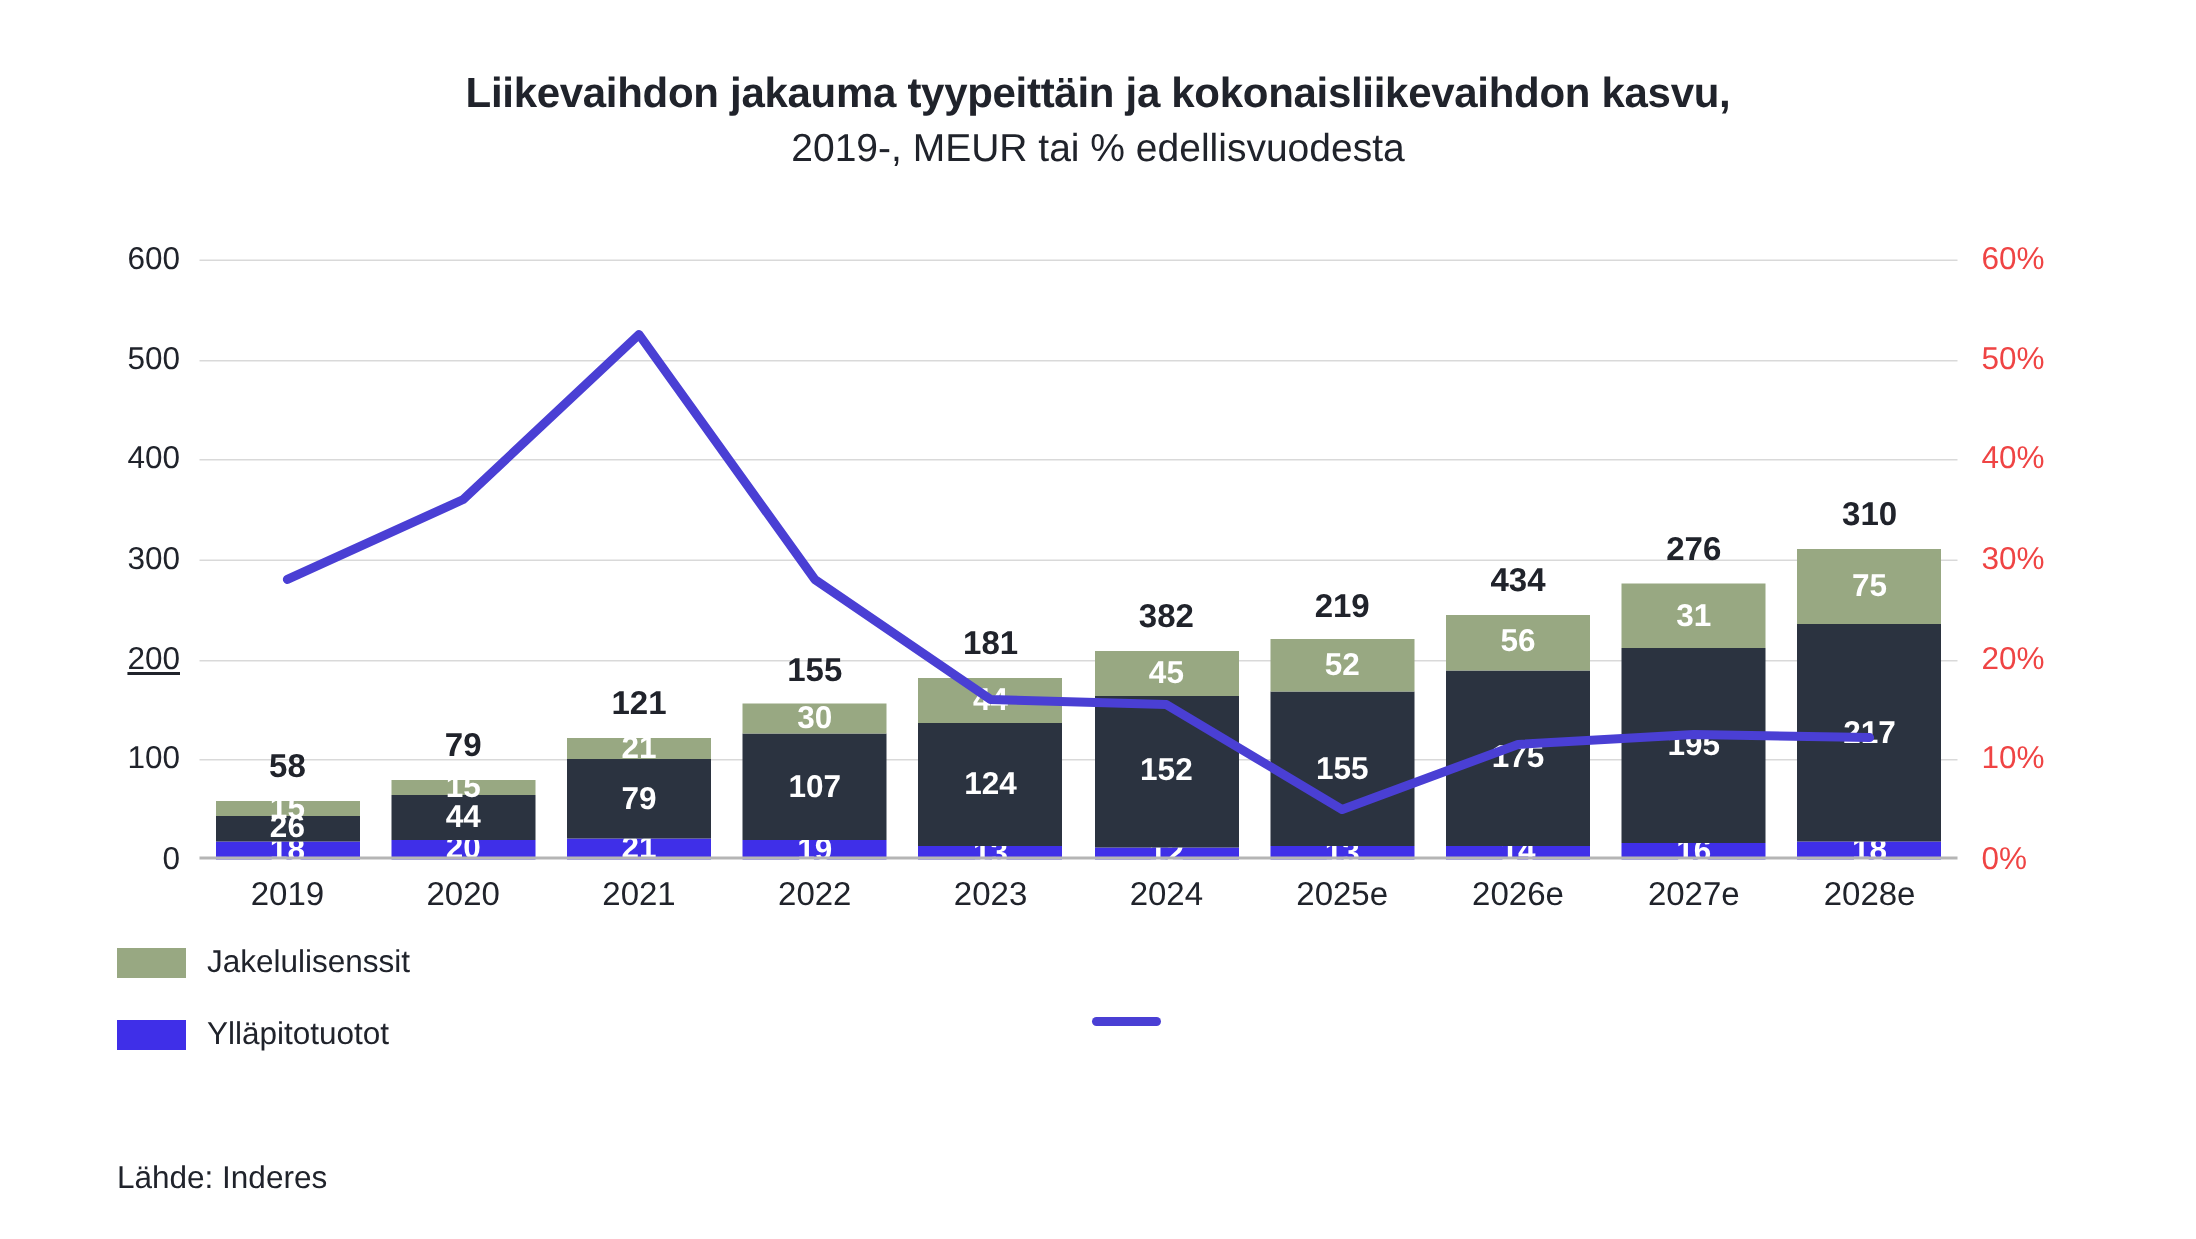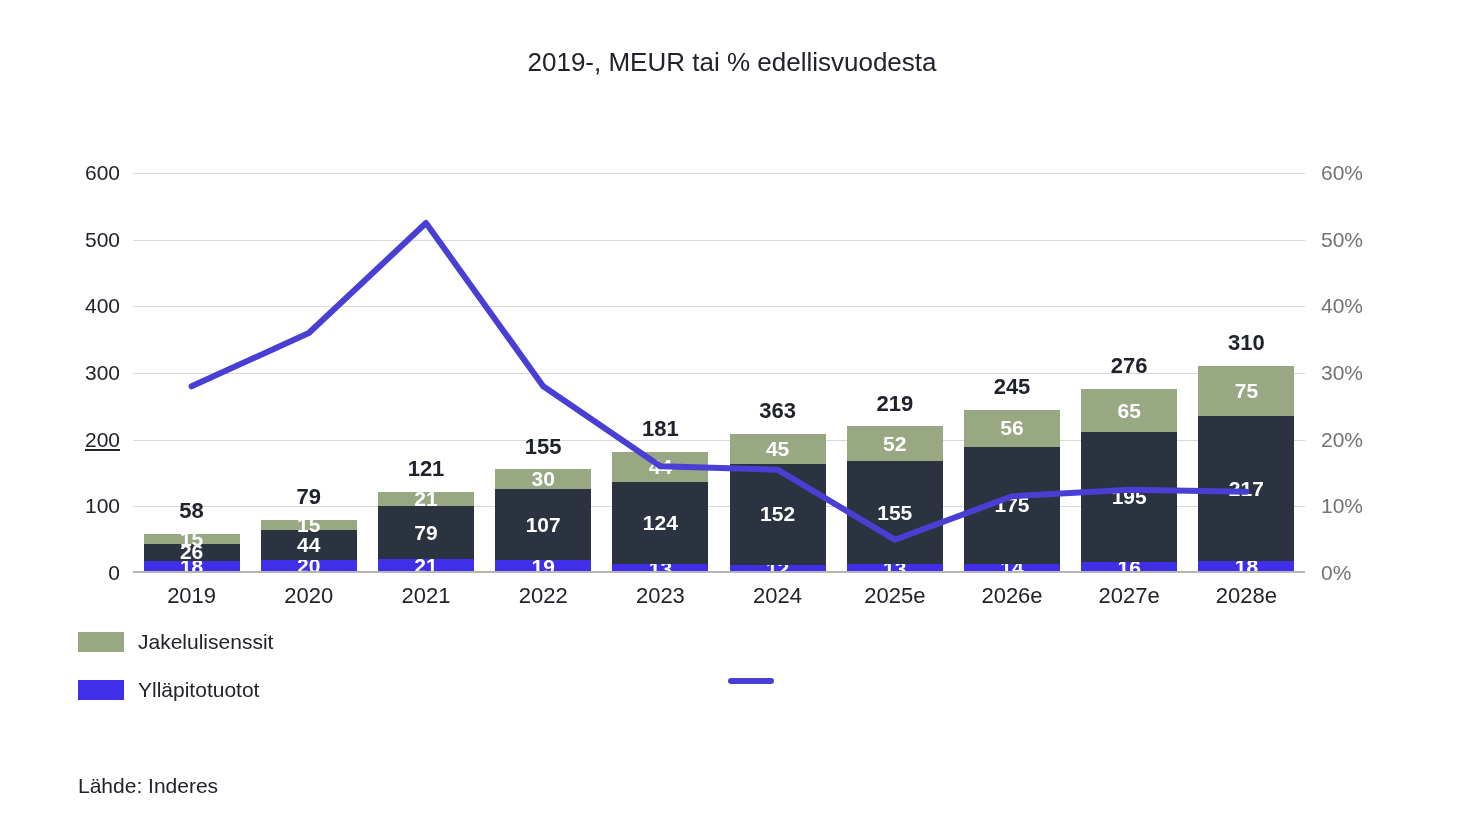--- a/index.html
+++ b/index.html
@@ -70,21 +70,21 @@
     color: #20232b;
     transform: translateY(-50%);
     white-space: nowrap;
   }
   .y-label-right {
     position: absolute;
     left: 1188px;
     width: 110px;
     text-align: left;
     font-size: 21px;
-    color: #737373;
+    color: #ef4444;
     transform: translateY(-50%);
     white-space: nowrap;
   }
   .bars-layer, .line-layer, .labels-layer {
     position: absolute;
     left: 0;
     top: 0;
     width: 100%;
     height: 100%;
   }
@@ -162,20 +162,21 @@
     font-size: 21px;
     color: #20232b;
   }
 </style>
 </head>
 <body>
 
 <div id="chart-root">
 
   <div class="title-block">
+    <div class="title-line1">Liikevaihdon jakauma tyypeittäin ja kokonaisliikevaihdon kasvu,</div>
     <div class="title-line2">2019-, MEUR tai % edellisvuodesta</div>
   </div>
 
   <div class="plot-area">
     <div id="gridlines">
         <div class="gridline" style="top: 333.333px;"></div>
         <div class="gridline" style="top: 266.667px;"></div>
         <div class="gridline" style="top: 200px;"></div>
         <div class="gridline" style="top: 133.333px;"></div>
         <div class="gridline" style="top: 66.6667px;"></div>
@@ -263,43 +264,43 @@
           <div class="seg-label" style="bottom: 67.6667px; transform: translateY(50%);">175</div>
           <div class="seg seg-dist" style="bottom: 126px; height: 37.3333px;"></div>
           <div class="seg-label" style="bottom: 144.667px; transform: translateY(50%); margin-top: 15px;">56</div>
         </div>
         <div class="bar-group" style="left: 948.2px; width: 96px; height: 184px;">
           <div class="seg seg-maint" style="bottom: 0px; height: 10.6667px;"></div>
           <div class="seg-label" style="bottom: 5.33333px; transform: translateY(50%);">16</div>
           <div class="seg seg-lic" style="bottom: 10.6667px; height: 130px;"></div>
           <div class="seg-label" style="bottom: 75.6667px; transform: translateY(50%);">195</div>
           <div class="seg seg-dist" style="bottom: 140.667px; height: 43.3333px;"></div>
-          <div class="seg-label" style="bottom: 162.333px; transform: translateY(50%);">65</div>
+          <div class="seg-label" style="bottom: 162.333px; transform: translateY(50%);">31</div>
         </div>
         <div class="bar-group" style="left: 1065.4px; width: 96px; height: 206.667px;">
           <div class="seg seg-maint" style="bottom: 0px; height: 12px;"></div>
           <div class="seg-label" style="bottom: 6px; transform: translateY(50%);">18</div>
           <div class="seg seg-lic" style="bottom: 12px; height: 144.667px;"></div>
           <div class="seg-label" style="bottom: 84.3333px; transform: translateY(50%);">217</div>
           <div class="seg seg-dist" style="bottom: 156.667px; height: 50px;"></div>
           <div class="seg-label" style="bottom: 181.667px; transform: translateY(50%);">75</div>
         </div>
       </div>
     <div class="line-layer" id="line-layer"><svg width="1172" height="400">
           <polyline points="58.6,213.3 175.8,160.0 293.0,50.0 410.2,213.3 527.4,293.3 644.6,296.7 761.8,366.7 879.0,323.3 996.2,316.7 1113.4,318.7" fill="none" stroke="#4a3fd4" stroke-width="6" stroke-linejoin="round" stroke-linecap="round"></polyline>
         </svg></div>
     <div class="labels-layer" id="labels-layer">
         <div class="total-label" style="left: -1.4px; width: 120px; top: 325.333px;">58</div>
         <div class="total-label" style="left: 115.8px; width: 120px; top: 311.333px;">79</div>
         <div class="total-label" style="left: 233px; width: 120px; top: 283.333px;">121</div>
         <div class="total-label" style="left: 350.2px; width: 120px; top: 260.667px;">155</div>
         <div class="total-label" style="left: 467.4px; width: 120px; top: 243.333px;">181</div>
-        <div class="total-label" style="left: 584.6px; width: 120px; top: 224.667px;">363</div>
+        <div class="total-label" style="left: 584.6px; width: 120px; top: 224.667px;">382</div>
         <div class="total-label" style="left: 701.8px; width: 120px; top: 218px;">219</div>
-        <div class="total-label" style="left: 819px; width: 120px; top: 200.667px;">245</div>
+        <div class="total-label" style="left: 819px; width: 120px; top: 200.667px;">434</div>
         <div class="total-label" style="left: 936.2px; width: 120px; top: 180px;">276</div>
         <div class="total-label" style="left: 1053.4px; width: 120px; top: 157.333px;">310</div>
       </div>
     <div class="axis-zero"></div>
   </div>
 
   <div class="x-labels" id="x-labels">
       <div class="x-label" style="left: -11.4px; width: 140px;">2019</div>
       <div class="x-label" style="left: 105.8px; width: 140px;">2020</div>
       <div class="x-label" style="left: 223px; width: 140px;">2021</div>

